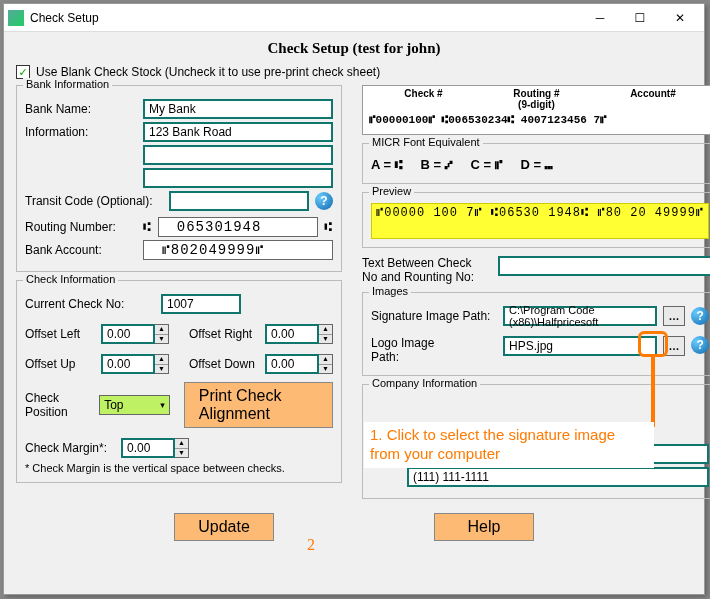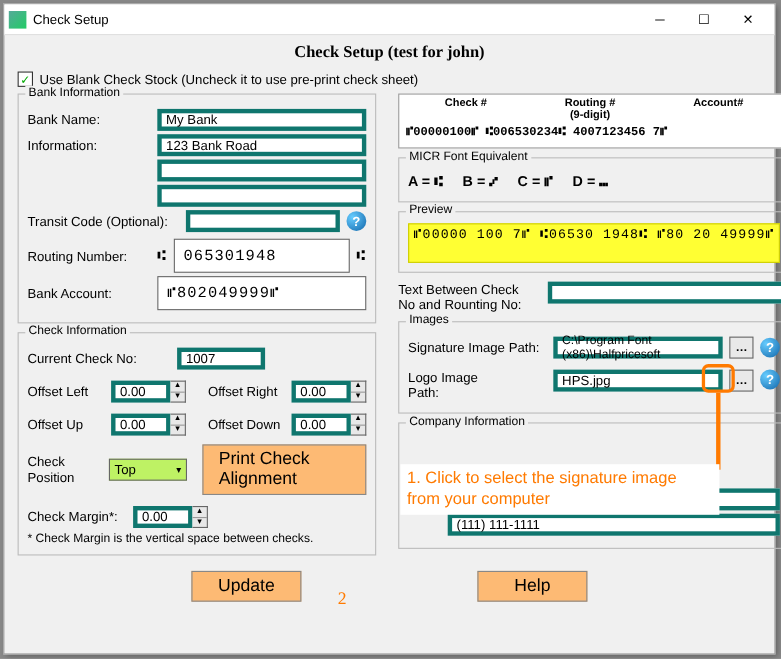--- a/index.html
+++ b/index.html
@@ -73,21 +73,21 @@
     top: -8px;
     left: 6px;
     background: #f0f0f0;
     padding: 0 3px;
     font-size: 11px;
   }
   .row { display:flex; align-items:center; margin:3px 0; gap:6px; }
   .lbl { width: 112px; font-size:12px; }
   .lbl-sm { width: 70px; font-size:12px; }
   .tbox {
-    border:4px solid #0f766e;
+    border:2px solid #0f766e;
     background:#fff;
     height:20px;
     padding:1px 4px;
     font-size:12px;
     display:flex;
     align-items:center;
   }
   .tbox.wide { flex:1; min-width:0; }
   .tbox.num { width:54px; }
   .spin {
@@ -100,22 +100,22 @@
   .help-icon {
     width:18px; height:18px; border-radius:50%;
     background: radial-gradient(circle at 30% 30%, #6cf, #16a);
     color:#fff; font-weight:bold; font-size:12px;
     display:flex;align-items:center;justify-content:center;
     cursor:pointer;
   }
   .micr-display {
     border:1px solid #666;
     background:#fff;
-    height:31px;
-    padding:2px 8px;
+    height:20px;
+    padding:2px 18px;
     font-family: "Courier New", monospace;
     font-size:14px;
     letter-spacing:1px;
     flex:1;
     display:flex; align-items:center;
     overflow:hidden;
     white-space:nowrap;
   }
   .micr-inline { font-family:"Courier New", monospace; font-size:13px; letter-spacing:1px; }
   .btn {
@@ -353,21 +353,21 @@
         <div class="row" style="align-items:flex-start;margin-top:4px;">
           <div style="white-space:pre-line;width:130px">Text Between Check
 No and Rounting No:</div>
           <div class="tbox wide"></div>
         </div>
 
         <div class="group" style="margin-top:8px;padding-top:10px;">
           <div class="group-title">Images</div>
           <div class="row">
             <div style="width:126px">Signature Image Path:</div>
-            <div class="tbox wide" style="font-size:11px">C:\Program Font (x86)\Halfpricesoft</div>
+            <div class="tbox wide" style="font-size:11px">C:\Program Code (x86)\Halfpricesoft</div>
             <div class="browse-btn">…</div>
             <div class="help-icon">?</div>
           </div>
           <div class="row" style="align-items:flex-start;margin-top:10px;">
             <div style="width:126px;white-space:pre-line">Logo Image
 Path:</div>
             <div class="tbox wide">HPS.jpg</div>
             <div class="browse-btn">…</div>
             <div class="help-icon">?</div>
           </div>

